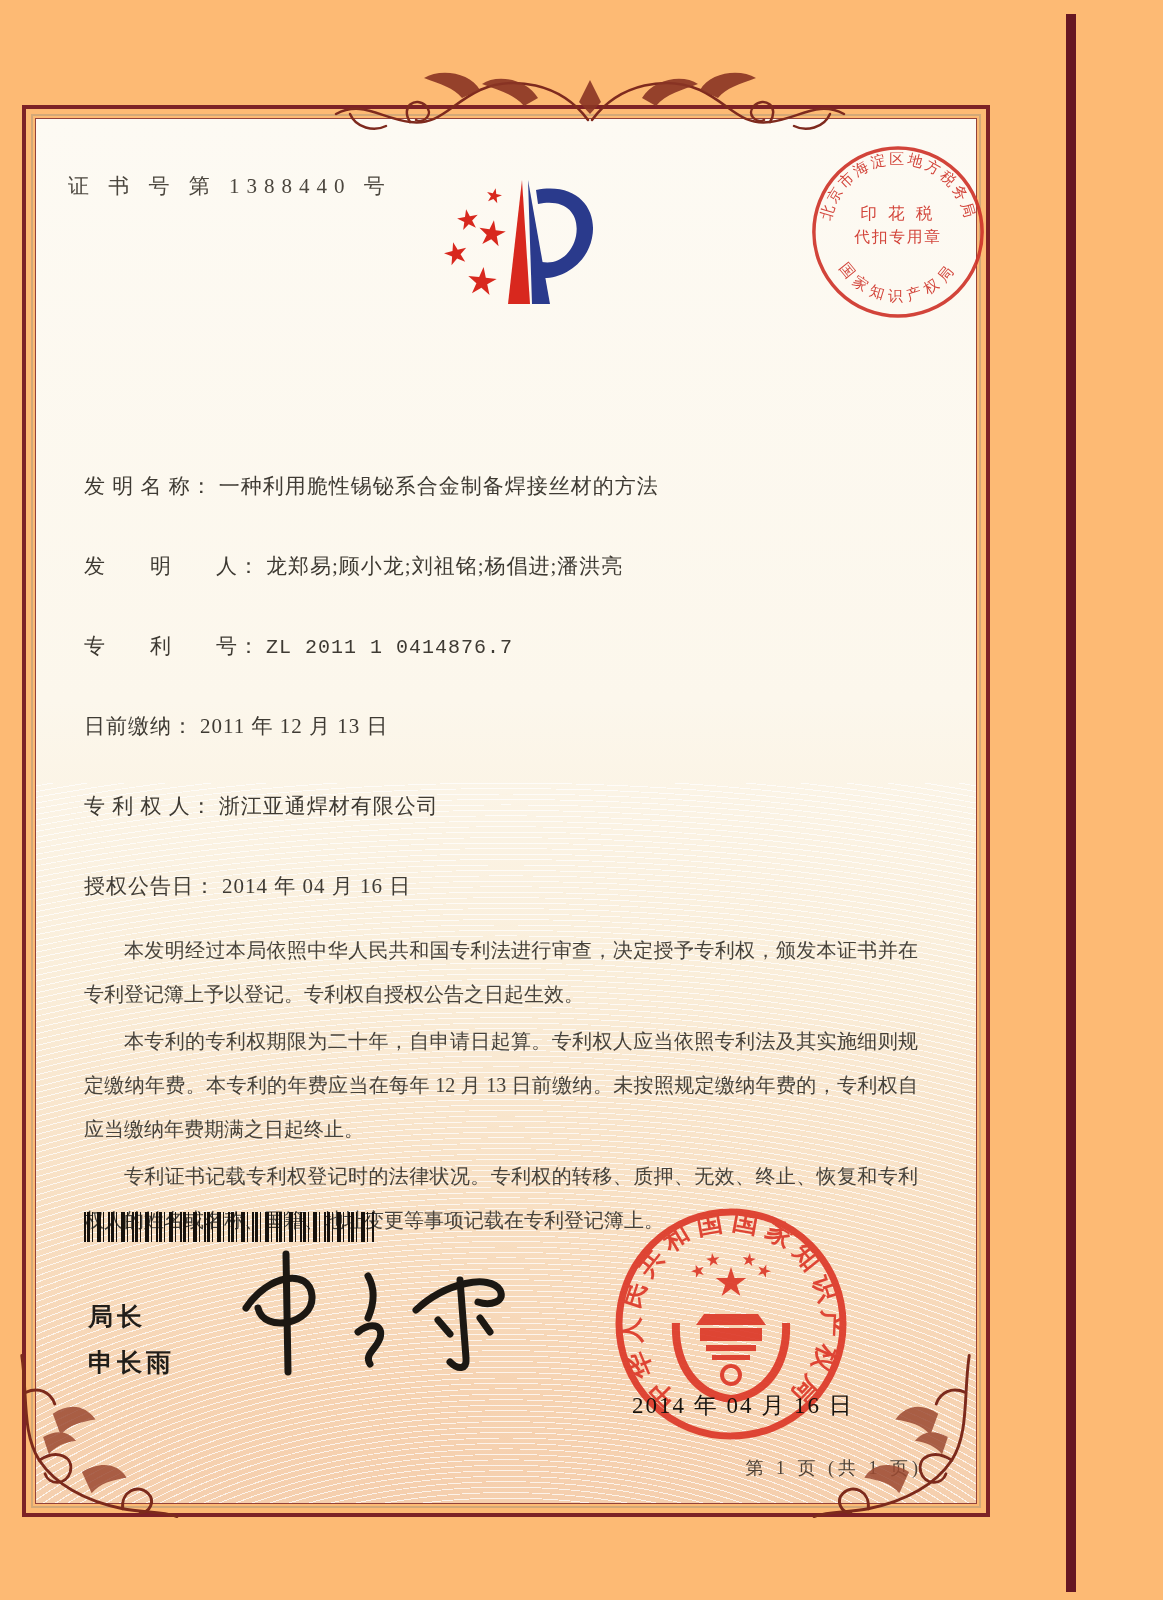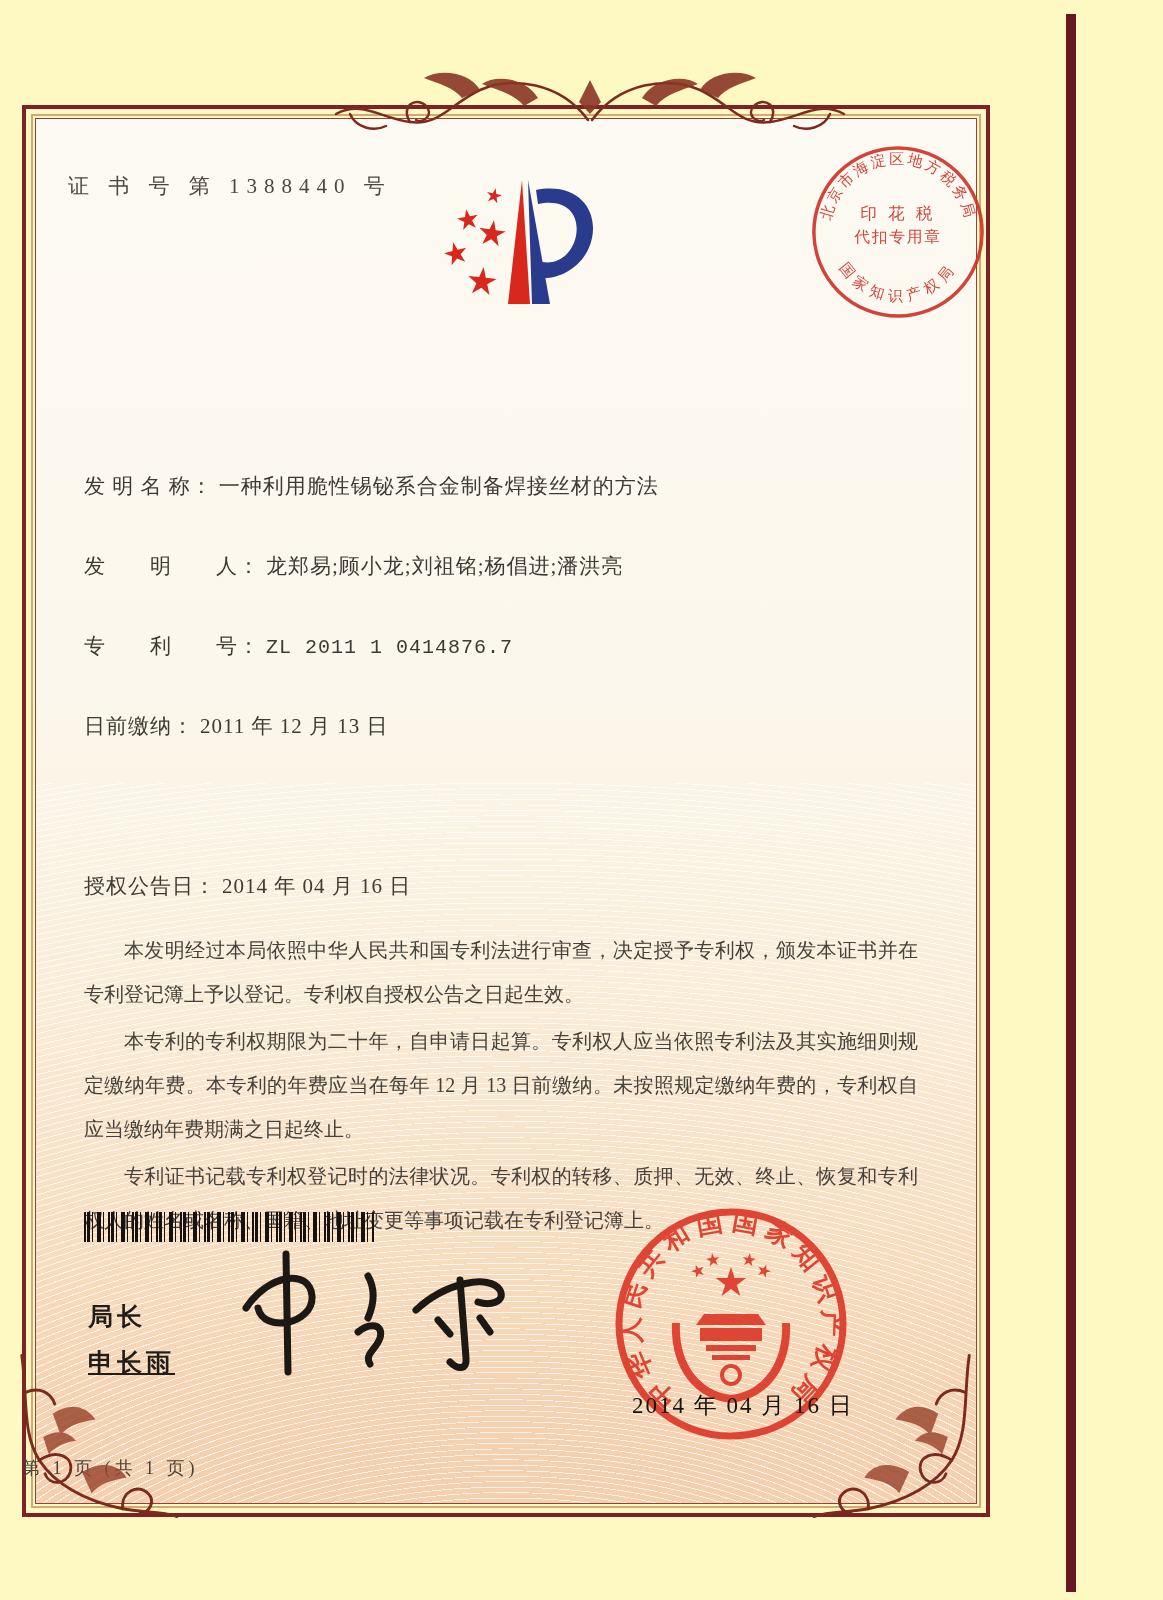--- a/index.html
+++ b/index.html
@@ -1,16 +1,16 @@
 <!DOCTYPE html>
 <html><head>
 <meta charset="utf-8">
 <style>
   html,body{margin:0;padding:0;background:#e9e6df;}
-  .page{position:relative;width:1163px;height:1600px;margin:0 auto;background:#fef9c3;
+  .page{position:relative;width:1163px;height:1600px;margin:0 auto;background:#fdba74;
         font-family:"Liberation Serif","DejaVu Serif",serif;overflow:hidden;}
   .spine{position:absolute;left:1066px;top:14px;width:10px;height:1578px;background:#671722;}
   
   .f1{position:absolute;left:22px;top:105px;width:968px;height:1412px;border:4px solid #7d2226;box-sizing:border-box;}
   .f2{position:absolute;inset:5px;border:2px solid #d3a877;}
   .f3{position:absolute;inset:2px;border:1px solid #93423a;overflow:hidden;
       background:linear-gradient(180deg,#fdfaf3 0%,#fcf7ec 42%,#faeeda 62%,#f8e0c4 78%,#f6d3b2 92%,#f5cfae 100%);}
   .waves{position:absolute;left:0;right:0;bottom:0;height:52%;
       background:repeating-radial-gradient(120% 95% at 50% 135%,
         rgba(255,255,255,.75) 0 1.5px, rgba(255,255,255,0) 1.5px 9px);}
@@ -24,25 +24,25 @@
   .body{position:absolute;left:84px;top:928px;width:834px;font-size:20px;line-height:44px;
         text-align:justify;color:#46423b;}
   .body p{margin:0 0 3px 0;text-indent:2em;}
   .barcode{position:absolute;left:84px;top:1212px;width:290px;height:30px;background:
      repeating-linear-gradient(90deg,#17120d 0 2px,transparent 2px 3px,#17120d 3px 6px,
        transparent 6px 8px,#17120d 8px 9px,transparent 9px 13px,#17120d 13px 17px,
        transparent 17px 19px,#17120d 19px 20px,transparent 20px 24px);}
   .official{position:absolute;font-family:"Liberation Sans","DejaVu Sans",sans-serif;
         font-weight:bold;font-size:25px;letter-spacing:4px;color:#211e1a;text-align:center;}
   .juzhang{left:88px;top:1300px;}
-  .juname{left:88px;top:1346px;text-decoration:underline;}
+  .juname{left:88px;top:1346px;}
   .sig{position:absolute;left:218px;top:1246px;width:300px;height:142px;}
   .sealbox{position:absolute;left:612px;top:1205px;width:238px;height:238px;}
   .sealdate{position:absolute;left:632px;top:1390px;font-size:23px;letter-spacing:2px;color:#17130e;}
-  .footer{position:absolute;left:22px;top:1456px;width:900px;text-align:left;
+  .footer{position:absolute;left:22px;top:1456px;width:900px;text-align:right;
           font-size:18px;letter-spacing:4px;color:#4d4136;}
   .logo{position:absolute;left:420px;top:176px;width:180px;height:150px;}
   .stamp{position:absolute;left:806px;top:140px;width:184px;height:184px;}
   .orn-top{position:absolute;left:320px;top:60px;width:540px;height:92px;z-index:6;}
   .orn-bl{position:absolute;left:14px;top:1352px;width:165px;height:168px;z-index:6;}
   .orn-br{position:absolute;left:812px;top:1352px;width:165px;height:168px;z-index:6;transform:scaleX(-1);}
 </style>
 </head>
 <body>
 
@@ -146,20 +146,23 @@
       <span>发 明 名 称：</span><span class="val">一种利用脆性锡铋系合金制备焊接丝材的方法</span>
     </div>
     <div class="fld" style="top:552px">
       <span>发　　明　　人：</span><span class="val">龙郑易;顾小龙;刘祖铭;杨倡进;潘洪亮</span>
     </div>
     <div class="fld" style="top:632px">
       <span>专　　利　　号：</span><span class="val num">ZL 2011 1 0414876.7</span>
     </div>
     <div class="fld" style="top:712px">
       <span>日前缴纳：</span><span class="val">2011 年 12 月 13 日</span>
+    </div>
+    <div class="fld" style="top:792px">
+      <span>专 利 权 人：</span><span class="val">浙江亚通焊材有限公司</span>
     </div>
     <div class="fld" style="top:872px">
       <span>授权公告日：</span><span class="val">2014 年 04 月 16 日</span>
     </div>
 
     <div class="body">
       <p>本发明经过本局依照中华人民共和国专利法进行审查，决定授予专利权，颁发本证书并在专利登记簿上予以登记。专利权自授权公告之日起生效。</p>
       <p>本专利的专利权期限为二十年，自申请日起算。专利权人应当依照专利法及其实施细则规定缴纳年费。本专利的年费应当在每年 12 月 13 日前缴纳。未按照规定缴纳年费的，专利权自应当缴纳年费期满之日起终止。</p>
       <p>专利证书记载专利权登记时的法律状况。专利权的转移、质押、无效、终止、恢复和专利权人的姓名或名称、国籍、地址变更等事项记载在专利登记簿上。</p>
     </div>

